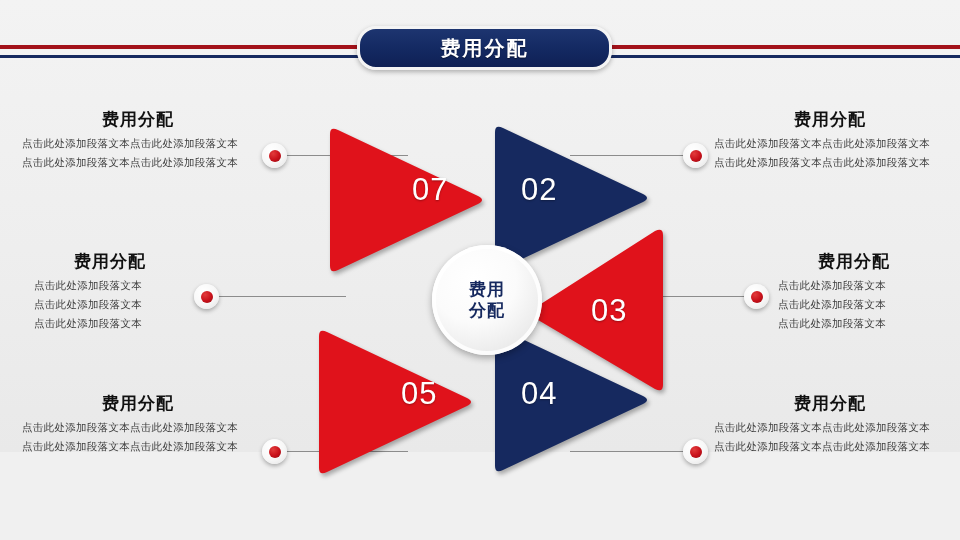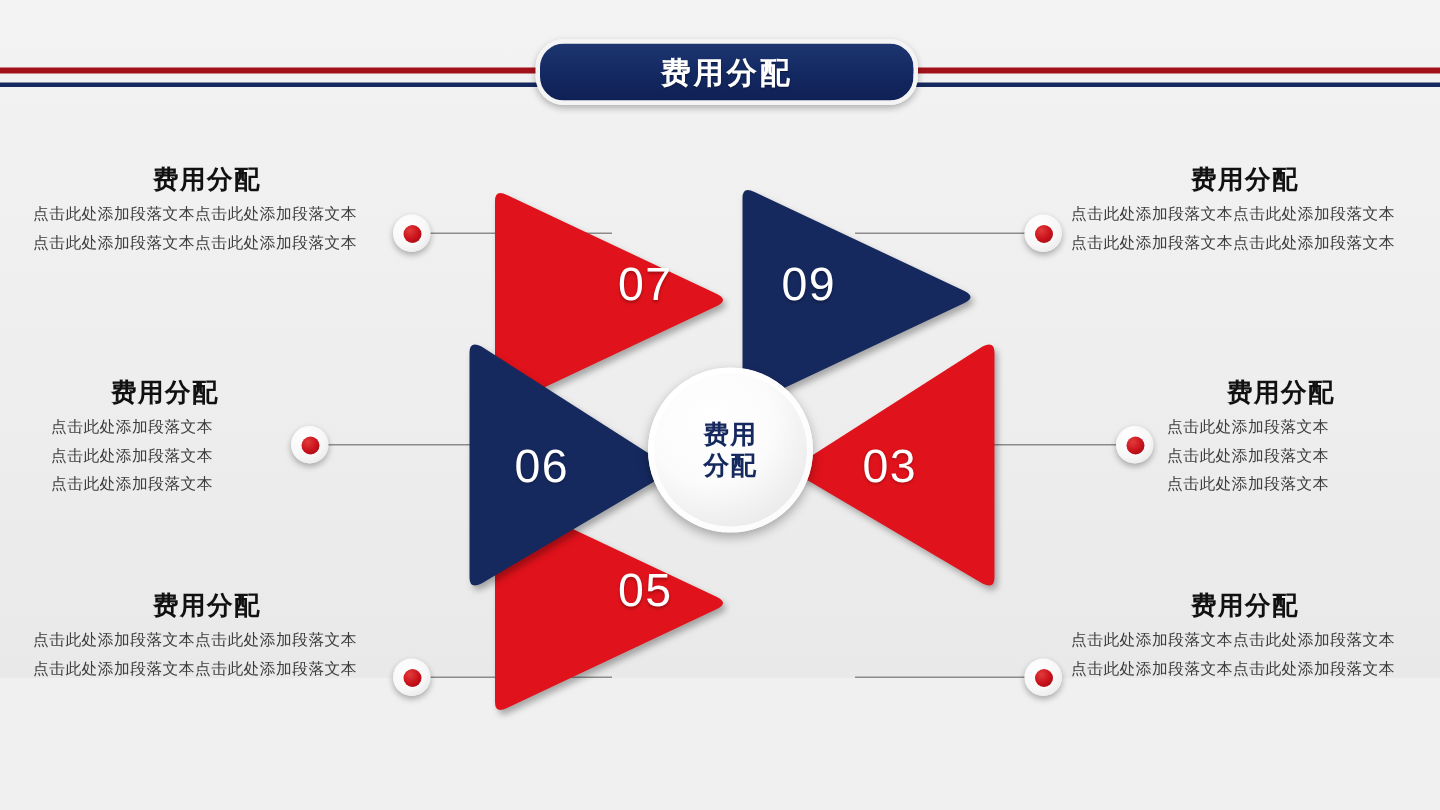--- a/index.html
+++ b/index.html
@@ -99,44 +99,44 @@
       <svg class="tri" viewBox="0 0 170 150">
         <path d="M160 8 L160 140 Q160 148 152 144 L12 78 Q4 74 12 70 L152 4 Q160 0 160 8 Z" transform="rotate(180 85 75)" fill="#e0121b"></path>
       </svg>
       <span class="num" style="left:92px;top:48px;">07</span>
     </div>
 
     <div class="wedge" style="left:190px;top:14px;">
       <svg class="tri" viewBox="0 0 170 150">
         <path d="M10 8 L10 140 Q10 148 18 144 L158 78 Q166 74 158 70 L18 4 Q10 0 10 8 Z" fill="#16295f"></path>
       </svg>
-      <span class="num" style="left:36px;top:48px;">09</span>
+      <span class="num" style="left:36px;top:48px;">02</span>
     </div>
 
     <div class="wedge" style="left:228px;top:115px;width:150px;height:170px;">
       <svg class="tri" viewBox="0 0 150 170">
         <path d="M140 10 L140 160 Q140 168 132 164 L10 92 Q2 88 10 84 L132 6 Q140 2 140 10 Z" fill="#e0121b"></path>
       </svg>
-      <span class="num" style="left:52px;top:68px;text-align:center;">03</span>
+      <span class="num" style="left:68px;top:68px;text-align:center;">03</span>
     </div>
 
+    <div class="wedge" style="left:190px;top:216px;">
+      <svg class="tri" viewBox="0 0 170 150">
+        <path d="M10 8 L10 140 Q10 148 18 144 L158 78 Q166 74 158 70 L18 4 Q10 0 10 8 Z" fill="#16295f"></path>
+      </svg>
+      <span class="num" style="left:36px;top:50px;">04</span>
+    </div>
 
-    <div class="wedge" style="left:25px;top:216px;">
+    <div class="wedge" style="left:14px;top:216px;">
       <svg class="tri" viewBox="0 0 170 150">
         <path d="M160 8 L160 140 Q160 148 152 144 L12 78 Q4 74 12 70 L152 4 Q160 0 160 8 Z" transform="rotate(180 85 75)" fill="#e0121b"></path>
       </svg>
       <span class="num" style="left:92px;top:50px;">05</span>
     </div>
 
-    <div class="wedge" style="left:8px;top:115px;width:150px;height:170px;">
-      <svg class="tri" viewBox="0 0 150 170">
-        <path d="M10 10 L10 160 Q10 168 18 164 L140 92 Q148 88 140 84 L18 6 Q10 2 10 10 Z" fill="#16295f"></path>
-      </svg>
-      <span class="num" style="left:40px;top:68px;">06</span>
-    </div>
   </div>
 
   <div id="hub">
     <div class="hl">费用</div>
     <div class="hl">分配</div>
   </div>
 
   <div class="marker" style="left:262px;top:143px;">
       <i></i>
     </div>

